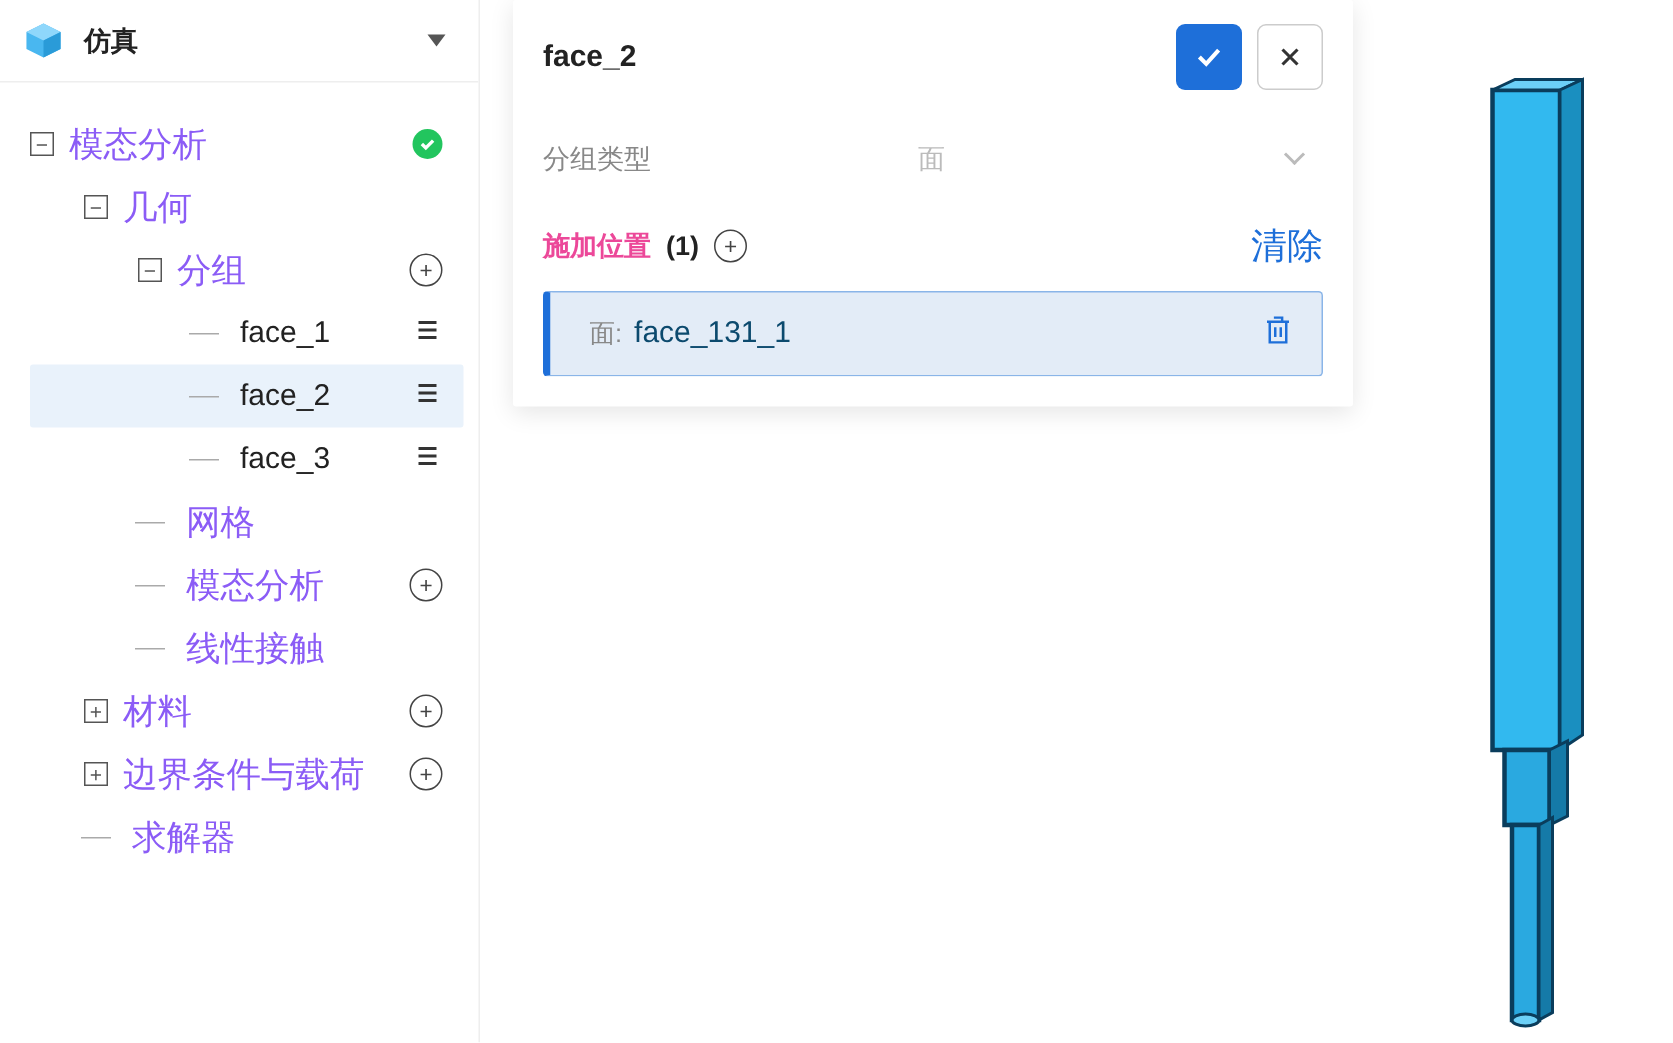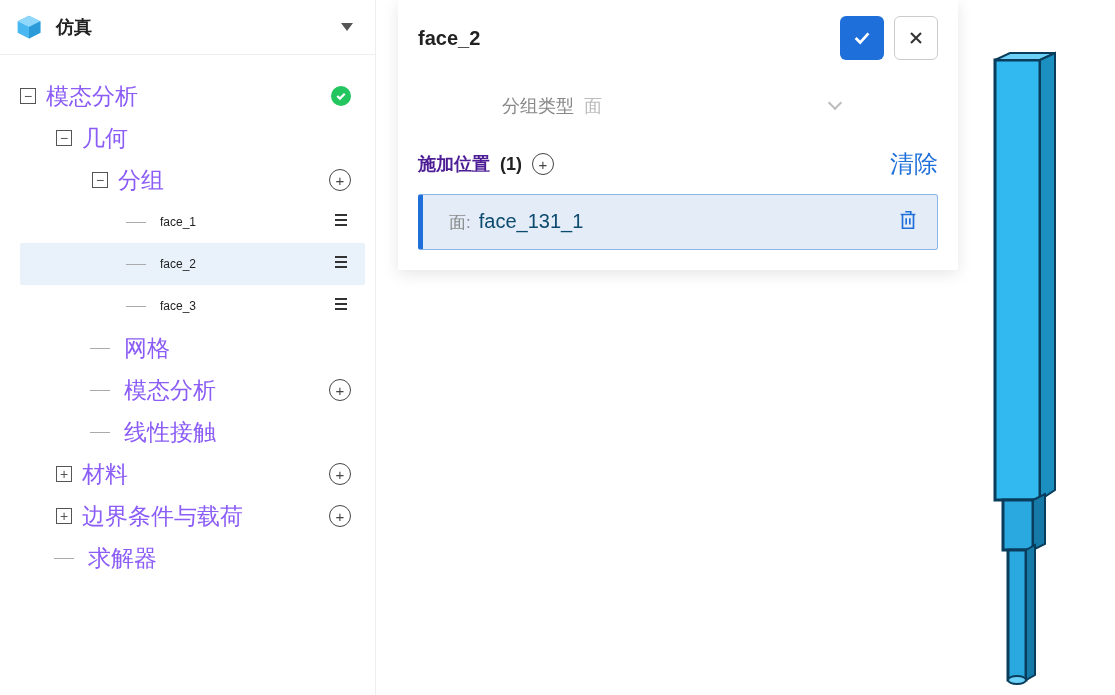--- a/index.html
+++ b/index.html
@@ -1,30 +1,30 @@
 <!DOCTYPE html>
 <html><head>
 <meta charset="utf-8">
 <style>
   * { box-sizing: border-box; margin: 0; padding: 0; font-family: -apple-system, "Segoe UI", "Microsoft YaHei", sans-serif; }
   body { width: 1115px; height: 695px; overflow: hidden; background: #fff; display: flex; }
 
   
-  .sidebar { width: 376px; height: 100%; border-right: 1px solid #eee; overflow: hidden; }
+  .sidebar { width: 320px; height: 100%; border-right: 1px solid #eee; overflow: hidden; }
   .sidebar-header { display: flex; align-items: center; justify-content: space-between; padding: 14px 22px 14px 16px; border-bottom: 1px solid #eee; }
   .sidebar-header-left { display: flex; align-items: center; gap: 14px; }
   .cube-icon svg { width: 26px; height: 26px; display: block; }
   .sidebar-title { font-size: 18px; font-weight: 600; color: #222; }
   .caret-down { width: 0; height: 0; border-left: 6px solid transparent; border-right: 6px solid transparent; border-top: 8px solid #555; }
 
   .tree { padding: 20px 10px 0 20px; }
   .tree-row { display: flex; align-items: center; justify-content: space-between; height: 42px; padding-right: 14px; }
   .tree-row-left { display: flex; align-items: center; gap: 10px; height: 100%; }
   .tree-label { font-size: 23px; color: #8b5cf6; }
-  .tree-leaf-label { font-size: 12px; color: #222; }
+  .tree-leaf-label { font-size: 20px; color: #222; }
   .tree-row.selected .tree-leaf-label { background: #e9f2fb; }
   .tree-row.selected { background: #e9f2fb; border-radius: 2px; }
 
   .toggle-box { width: 16px; height: 16px; border: 1.5px solid #555; display: flex; align-items: center; justify-content: center; font-size: 14px; line-height: 1; color: #555; flex-shrink: 0; }
   .guide { width: 20px; display: inline-block; border-top: 1.5px solid #aaa; margin-right: 4px; margin-left: -2px; }
   .indent-0 { padding-left: 0; }
   .indent-1 { padding-left: 36px; }
   .indent-2 { padding-left: 72px; }
   .indent-3 { padding-left: 108px; }
 
@@ -39,29 +39,29 @@
   .panel { position: absolute; left: 22px; top: 0; width: 560px; background: #fff; box-shadow: 0 4px 16px rgba(0,0,0,0.10); border-radius: 2px; }
   .panel-header { display: flex; align-items: center; justify-content: space-between; padding: 16px 20px 18px 20px; }
   .panel-title { font-size: 20px; font-weight: 600; color: #222; }
   .panel-actions { display: flex; gap: 10px; }
   .btn { width: 44px; height: 44px; border-radius: 6px; display: flex; align-items: center; justify-content: center; cursor: pointer; }
   .btn-confirm { background: #1e6fd9; }
   .btn-confirm svg { width: 22px; height: 22px; stroke: #fff; stroke-width: 3; fill: none; }
   .btn-cancel { background: #fff; border: 1.5px solid #ccc; }
   .btn-cancel svg { width: 20px; height: 20px; stroke: #333; stroke-width: 2.5; fill: none; }
 
-  .panel-field { display: flex; align-items: center; justify-content: center; padding: 10px 20px 18px 20px; }
+  .panel-field { display: flex; align-items: center; justify-content: space-between; padding: 10px 20px 18px 20px; }
   .field-label { font-size: 18px; color: #888; }
   .field-select { flex: 0 0 280px; display: flex; align-items: center; justify-content: space-between; padding: 6px 10px; color: #bbb; font-size: 18px; }
   .chevron { width: 10px; height: 10px; border-right: 2px solid #bbb; border-bottom: 2px solid #bbb; transform: rotate(45deg); margin-top: -6px; margin-right: 4px; }
 
   .panel-section { padding: 6px 20px 20px 20px; }
   .section-head { display: flex; align-items: center; justify-content: space-between; margin-bottom: 14px; }
   .section-head-left { display: flex; align-items: center; gap: 10px; }
-  .section-title { font-size: 18px; font-weight: 600; color: #4c1d95; }
+  .section-title { font-size: 18px; font-weight: 600; color: #ec4899; }
   .section-count { font-size: 18px; font-weight: 600; color: #222; }
   .clear-link { font-size: 24px; color: #1e6fd9; cursor: pointer; }
 
   .location-item { display: flex; align-items: center; justify-content: space-between; background: #e3ecf7; border: 1.5px solid #8ab5e8; border-left: 5px solid #1e6fd9; border-radius: 3px; padding: 14px 18px 14px 26px; }
   .location-left { display: flex; align-items: baseline; gap: 8px; }
   .location-prefix { font-size: 17px; color: #888; }
   .location-name { font-size: 20px; font-weight: 500; color: #0c4a6e; }
   .trash-icon svg { width: 22px; height: 22px; stroke: #1e6fd9; stroke-width: 1.8; fill: none; }
 
   

